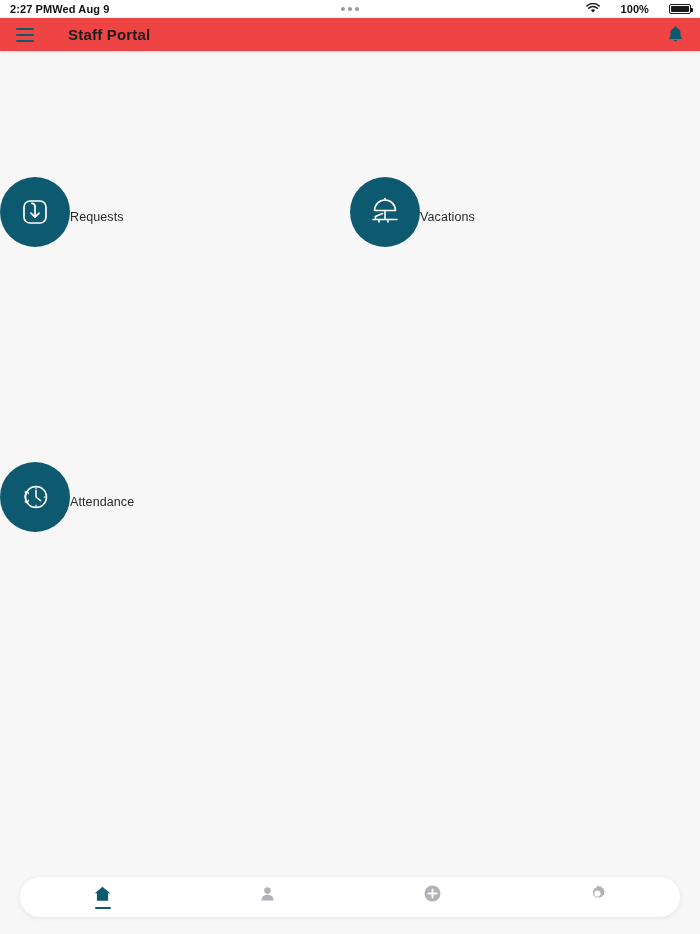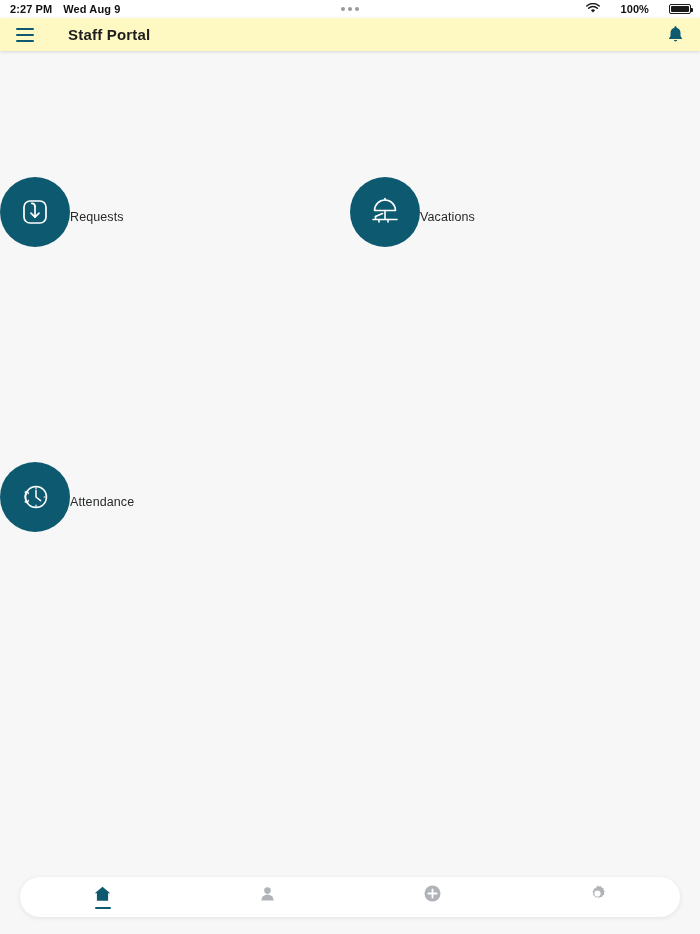--- a/index.html
+++ b/index.html
@@ -15,21 +15,21 @@
     height:18px;
     background:#ffffff;
     display:flex;
     align-items:center;
     padding:0 10px;
     font-size:11px;
     font-weight:bold;
     color:#111;
     letter-spacing:.1px;
   }
-  .sb-left{ display:flex; align-items:center; gap:11px; }
+  .sb-left{ display:flex; align-items:center; }
   .sb-right{ position:absolute; right:9px; top:0; height:18px; display:flex; align-items:center; gap:20px; }
   .sb-dots{
     position:absolute; left:0; right:0; top:0; height:18px;
     display:flex; align-items:center; justify-content:center; gap:3px;
     pointer-events:none;
   }
   .sb-dots i{ width:4px; height:4px; border-radius:50%; background:#9a9a9a; display:block; }
   .battery{
     width:22px; height:10px; border:1px solid #1a1a1a; border-radius:2px;
     position:relative; padding:1px;
@@ -37,21 +37,21 @@
   .battery::after{
     content:""; position:absolute; right:-3px; top:3px; width:2px; height:4px;
     background:#1a1a1a; border-radius:0 1px 1px 0;
   }
   .battery i{ display:block; width:100%; height:100%; background:#1a1a1a; border-radius:1px; }
   .pct{ font-size:11px; font-weight:bold; }
 
   
   .appbar{
     height:33px;
-    background:#fef9c3;
+    background:#ef4444;
     display:flex;
     align-items:center;
     padding:0 16px;
     box-shadow:0 1px 3px rgba(0,0,0,0.13);
     position:relative;
     z-index:5;
     justify-content:space-between;
   }
   .hamburger{
     width:18px; height:14px;

